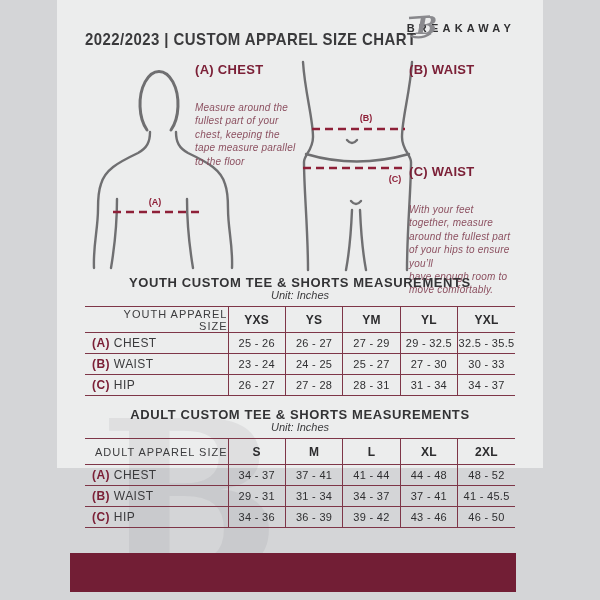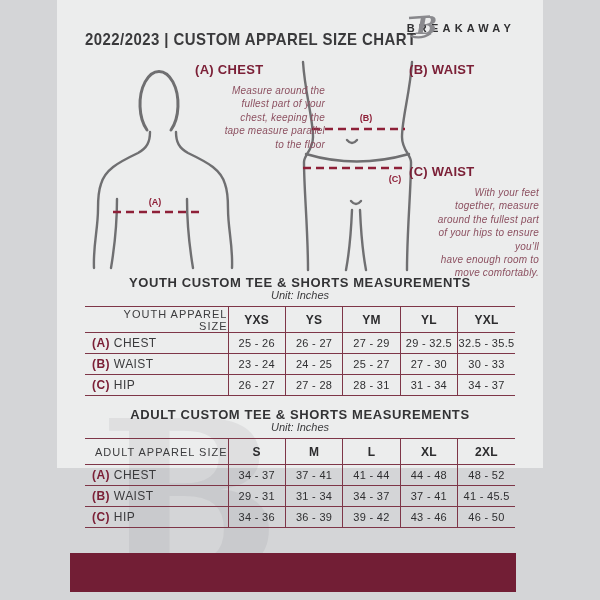--- a/index.html
+++ b/index.html
@@ -9,22 +9,22 @@
 
   
   .doc-title{position:absolute;left:28px;top:30px;font-size:17px;font-weight:bold;
     color:var(--dark_text,#3a3a3c);letter-spacing:.5px;transform:scaleX(.88);transform-origin:left center;white-space:nowrap;}
   .brand{position:absolute;right:28px;top:16px;display:flex;align-items:center;gap:7px;}
   .brand-name{font-size:11px;font-weight:bold;letter-spacing:4.2px;color:#2f2f31;margin-top:6px;}
 
   
   .measure-block{position:absolute;width:130px;}
   .measure-heading{font-size:13px;font-weight:bold;color:var(--heading,#7b2037);letter-spacing:.3px;}
-  .measure-desc{margin-top:7px;font-size:10px;font-style:italic;line-height:13.4px;
-    color:var(--desc_text,#8c5060);white-space:pre-line;letter-spacing:.2px;text-align:right;}
+  .measure-desc{margin-top:24px;font-size:10px;font-style:italic;line-height:13.4px;
+    color:var(--desc_text,#8c5060);white-space:pre-line;letter-spacing:.2px;}
 
   svg{position:absolute;overflow:visible;}
   .fig-stroke{fill:none;stroke:var(--figure_stroke,#6f6f71);stroke-width:2.4;stroke-linecap:round;}
   .fig-head{stroke-width:3;}
   .dash-line{fill:none;stroke:var(--dash,#8e2038);stroke-width:2.4;stroke-dasharray:8 5;}
   .dash-label{font-size:9px;font-weight:bold;fill:var(--dash,#8e2038);font-family:"Liberation Sans",sans-serif;}
 
   
   .tbl-title{position:absolute;left:28px;width:430px;text-align:center;font-size:13px;
     font-weight:bold;color:#333335;letter-spacing:.6px;}

